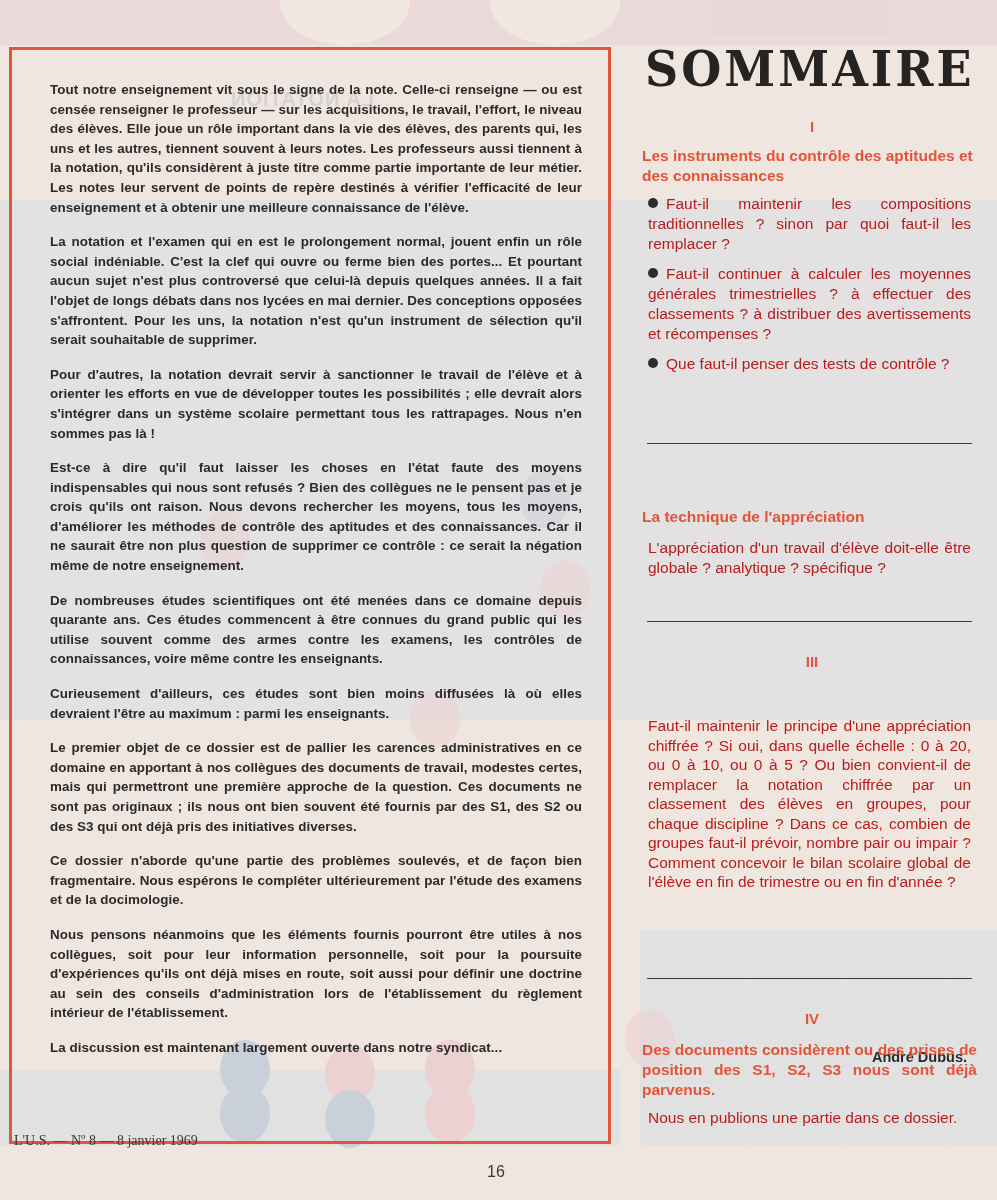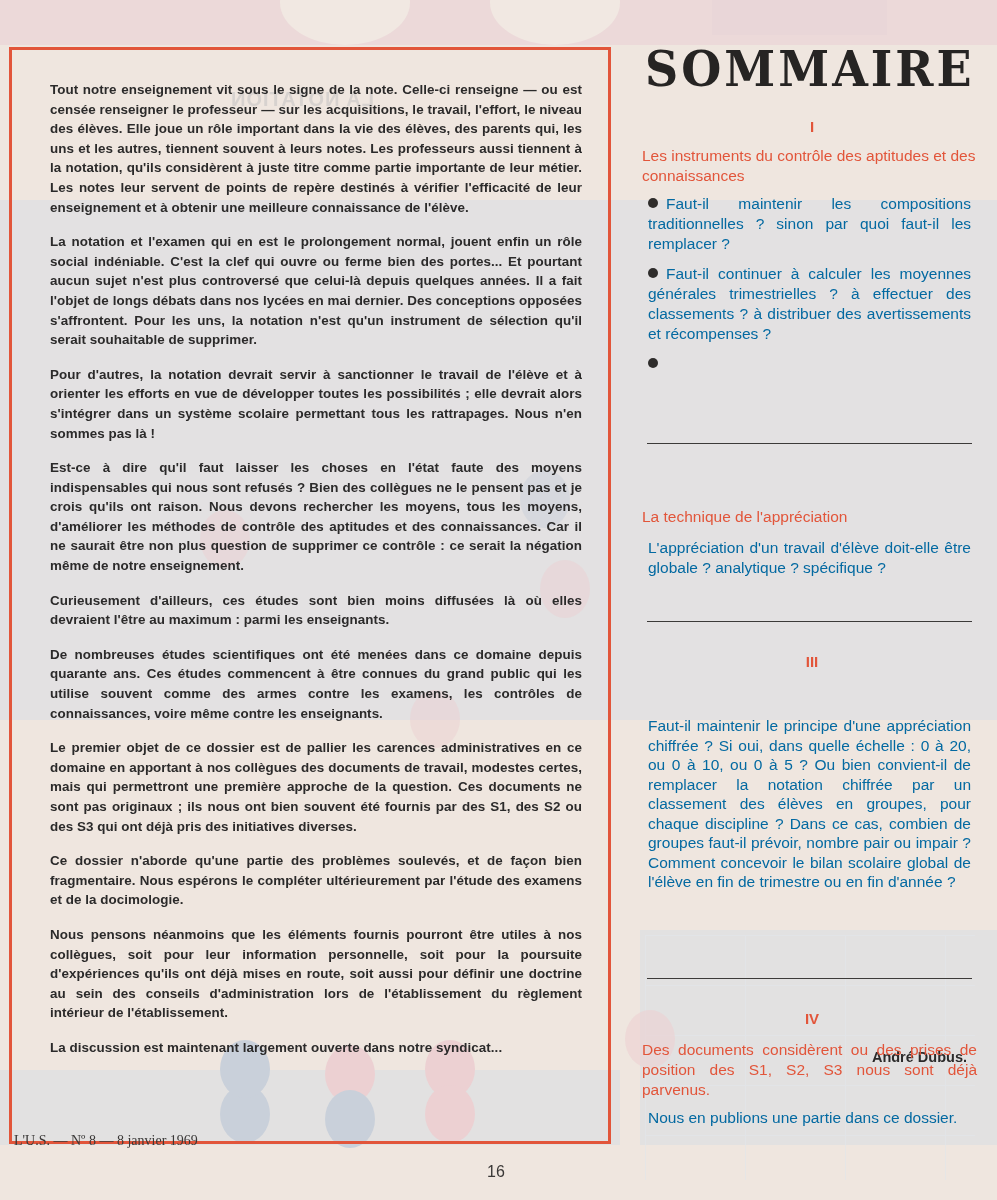--- a/index.html
+++ b/index.html
@@ -56,26 +56,26 @@
     position: absolute; left: 25px; top: 42px;
     font-family: "DejaVu Serif", serif; font-weight: 900; font-size: 46px;
     letter-spacing: 3px; color: #262423; transform: scaleY(1.05);
   }
   .sec-num {
     position: absolute; width: 330px; left: 27px; text-align: center;
     font-weight: bold; font-size: 15px; color: #e2553a;
   }
   .sec-head {
     position: absolute; left: 22px; width: 335px;
-    font-weight: normal; font-size: 15.5px; line-height: 20px; color: #e2553a;
+    font-weight: bold; font-size: 15.5px; line-height: 20px; color: #e2553a;
     font-family: "Liberation Sans", sans-serif;
   }
   .sec-body {
     position: absolute; left: 28px; width: 323px;
-    font-size: 15.5px; line-height: 20px; color: #0369a1; text-align: justify;
+    font-size: 15.5px; line-height: 20px; color: #b91c1c; text-align: justify;
     font-family: "Liberation Sans", sans-serif;
   }
   .sec-body p { margin: 0 0 10px 0; }
   .bullet { display: inline-block; width: 10px; height: 10px; border-radius: 50%; background: #2e2c2b; margin-right: 8px; vertical-align: 1px; }
   .rule { position: absolute; left: 27px; width: 325px; height: 0; border-top: 1.5px solid #3c3a39; }
 </style>
 </head>
 <body>
 
 <div class="bg-layer">
@@ -100,41 +100,41 @@
   <div class="bg-dot dot-red" style="left:625px;top:1010px;opacity:0.6"></div>
   <div class="showthrough">LA NOTATION</div>
 </div>
 
 <div class="editorial"></div>
 <div class="ed-text">
   <p>Tout notre enseignement vit sous le signe de la note. Celle-ci renseigne — ou est censée renseigner le professeur — sur les acquisitions, le travail, l'effort, le niveau des élèves. Elle joue un rôle important dans la vie des élèves, des parents qui, les uns et les autres, tiennent souvent à leurs notes. Les professeurs aussi tiennent à la notation, qu'ils considèrent à juste titre comme partie importante de leur métier. Les notes leur servent de points de repère destinés à vérifier l'efficacité de leur enseignement et à obtenir une meilleure connaissance de l'élève.</p>
   <p>La notation et l'examen qui en est le prolongement normal, jouent enfin un rôle social indéniable. C'est la clef qui ouvre ou ferme bien des portes... Et pourtant aucun sujet n'est plus controversé que celui-là depuis quelques années. Il a fait l'objet de longs débats dans nos lycées en mai dernier. Des conceptions opposées s'affrontent. Pour les uns, la notation n'est qu'un instrument de sélection qu'il serait souhaitable de supprimer.</p>
   <p>Pour d'autres, la notation devrait servir à sanctionner le travail de l'élève et à orienter les efforts en vue de développer toutes les possibilités ; elle devrait alors s'intégrer dans un système scolaire permettant tous les rattrapages. Nous n'en sommes pas là !</p>
   <p>Est-ce à dire qu'il faut laisser les choses en l'état faute des moyens indispensables qui nous sont refusés ? Bien des collègues ne le pensent pas et je crois qu'ils ont raison. Nous devons rechercher les moyens, tous les moyens, d'améliorer les méthodes de contrôle des aptitudes et des connaissances. Car il ne saurait être non plus question de supprimer ce contrôle : ce serait la négation même de notre enseignement.</p>
+  <p>De nombreuses études scientifiques ont été menées dans ce domaine depuis quarante ans. Ces études commencent à être connues du grand public qui les utilise souvent comme des armes contre les examens, les contrôles de connaissances, voire même contre les enseignants.</p>
   <p>Curieusement d'ailleurs, ces études sont bien moins diffusées là où elles devraient l'être au maximum : parmi les enseignants.</p>
-  <p>De nombreuses études scientifiques ont été menées dans ce domaine depuis quarante ans. Ces études commencent à être connues du grand public qui les utilise souvent comme des armes contre les examens, les contrôles de connaissances, voire même contre les enseignants.</p>
   <p>Le premier objet de ce dossier est de pallier les carences administratives en ce domaine en apportant à nos collègues des documents de travail, modestes certes, mais qui permettront une première approche de la question. Ces documents ne sont pas originaux ; ils nous ont bien souvent été fournis par des S1, des S2 ou des S3 qui ont déjà pris des initiatives diverses.</p>
   <p>Ce dossier n'aborde qu'une partie des problèmes soulevés, et de façon bien fragmentaire. Nous espérons le compléter ultérieurement par l'étude des examens et de la docimologie.</p>
   <p>Nous pensons néanmoins que les éléments fournis pourront être utiles à nos collègues, soit pour leur information personnelle, soit pour la poursuite d'expériences qu'ils ont déjà mises en route, soit aussi pour définir une doctrine au sein des conseils d'administration lors de l'établissement du règlement intérieur de l'établissement.</p>
   <p>La discussion est maintenant largement ouverte dans notre syndicat...</p>
 </div>
 <div class="ed-sign">André Dubus.</div>
 
 <div class="footer-left">L'U.S. — Nº 8 — 8 janvier 1969</div>
 <div class="footer-page">16</div>
 
 <div class="sommaire">
   <div class="som-title">SOMMAIRE</div>
 
   <div class="sec-num" style="top:118px">I</div>
   <div class="sec-head" style="top:146px">Les instruments du contrôle des aptitudes et des connaissances</div>
   <div class="sec-body" style="top:194px">
     <p><span class="bullet"></span><span>Faut-il maintenir les compositions traditionnelles ? sinon par quoi faut-il les remplacer ?</span></p>
     <p><span class="bullet"></span><span>Faut-il continuer à calculer les moyennes générales trimestrielles ? à effectuer des classements ? à distribuer des avertissements et récompenses ?</span></p>
-    <p><span class="bullet"></span></p>
+    <p><span class="bullet"></span><span>Que faut-il penser des tests de contrôle ?</span></p>
   </div>
   <div class="rule" style="top:443px"></div>
 
   <div class="sec-head" style="top:507px">La technique de l'appréciation</div>
   <div class="sec-body" style="top:538px">L'appréciation d'un travail d'élève doit-elle être globale ? analytique ? spécifique ?</div>
   <div class="rule" style="top:621px"></div>
 
   <div class="sec-num" style="top:653px">III</div>
   <div class="sec-body" style="top:716px;line-height:19.5px">Faut-il maintenir le principe d'une appréciation chiffrée ? Si oui, dans quelle échelle : 0 à 20, ou 0 à 10, ou 0 à 5 ? Ou bien convient-il de remplacer la notation chiffrée par un classement des élèves en groupes, pour chaque discipline ? Dans ce cas, combien de groupes faut-il prévoir, nombre pair ou impair ? Comment concevoir le bilan scolaire global de l'élève en fin de trimestre ou en fin d'année ?</div>
   <div class="rule" style="top:978px"></div>

